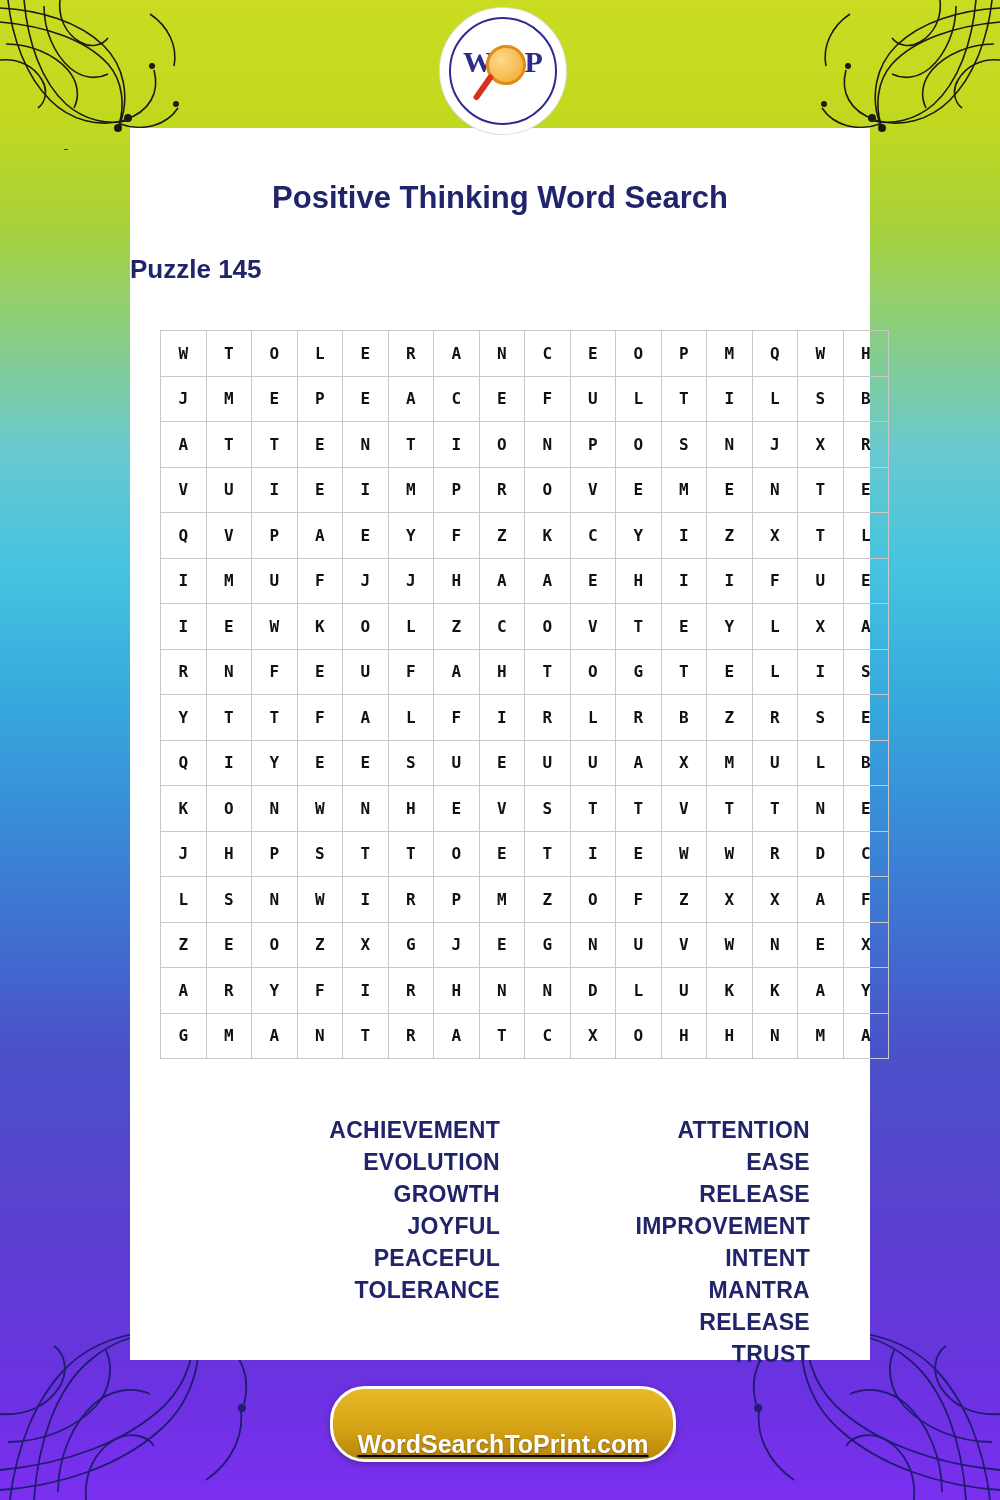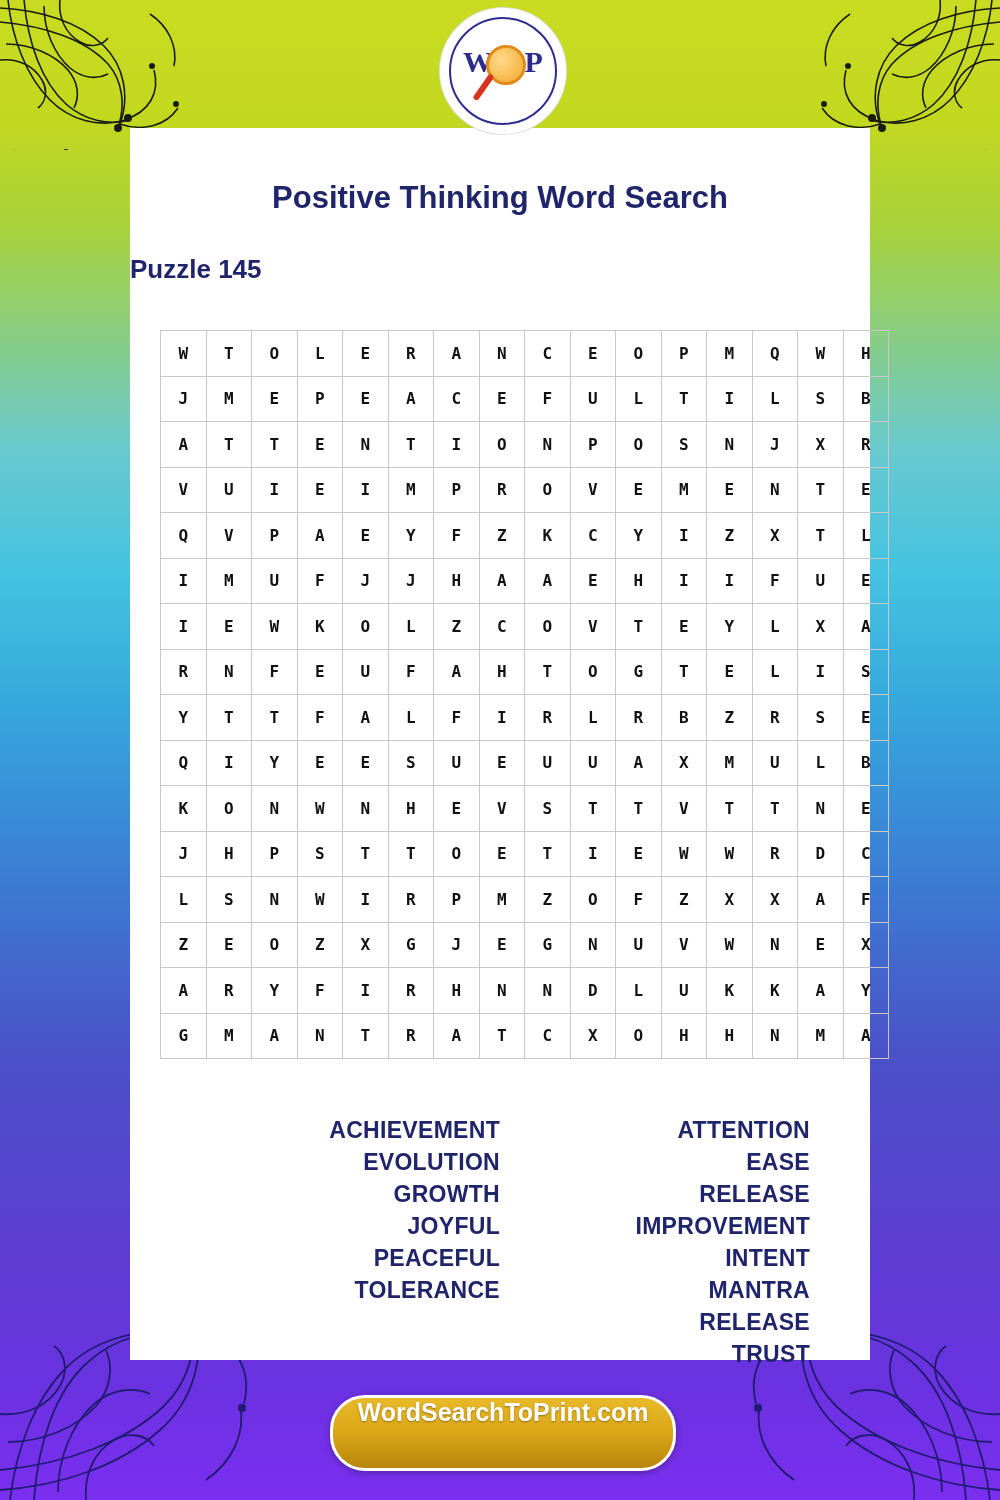--- a/index.html
+++ b/index.html
@@ -165,31 +165,32 @@
     color: #20246b;
     line-height: 32px;
     letter-spacing: 0.3px;
   }
 
   
   .footer-btn {
     position: absolute;
     left: 50%;
     margin-left: -170px;
-    bottom: 29px;
+    bottom: 38px;
     width: 340px;
     height: 70px;
     border-radius: 35px;
     background: linear-gradient(180deg, #e8b928 0%, #d9a617 50%, #b8860b 100%);
     border: 3px solid #ffffff;
     box-shadow: 0 2px 6px rgba(0,0,0,0.3);
     z-index: 6;
     display: flex;
-    align-items: flex-start;
+    align-items: flex-end;
     justify-content: center;
+    text-decoration: underline;
   }
   .footer-btn span {
     font-size: 25px;
     font-weight: bold;
     color: #ffffff;
     text-shadow: 0 1px 2px rgba(0,0,0,0.35);
   }
 </style>
 </head>
 <body>

